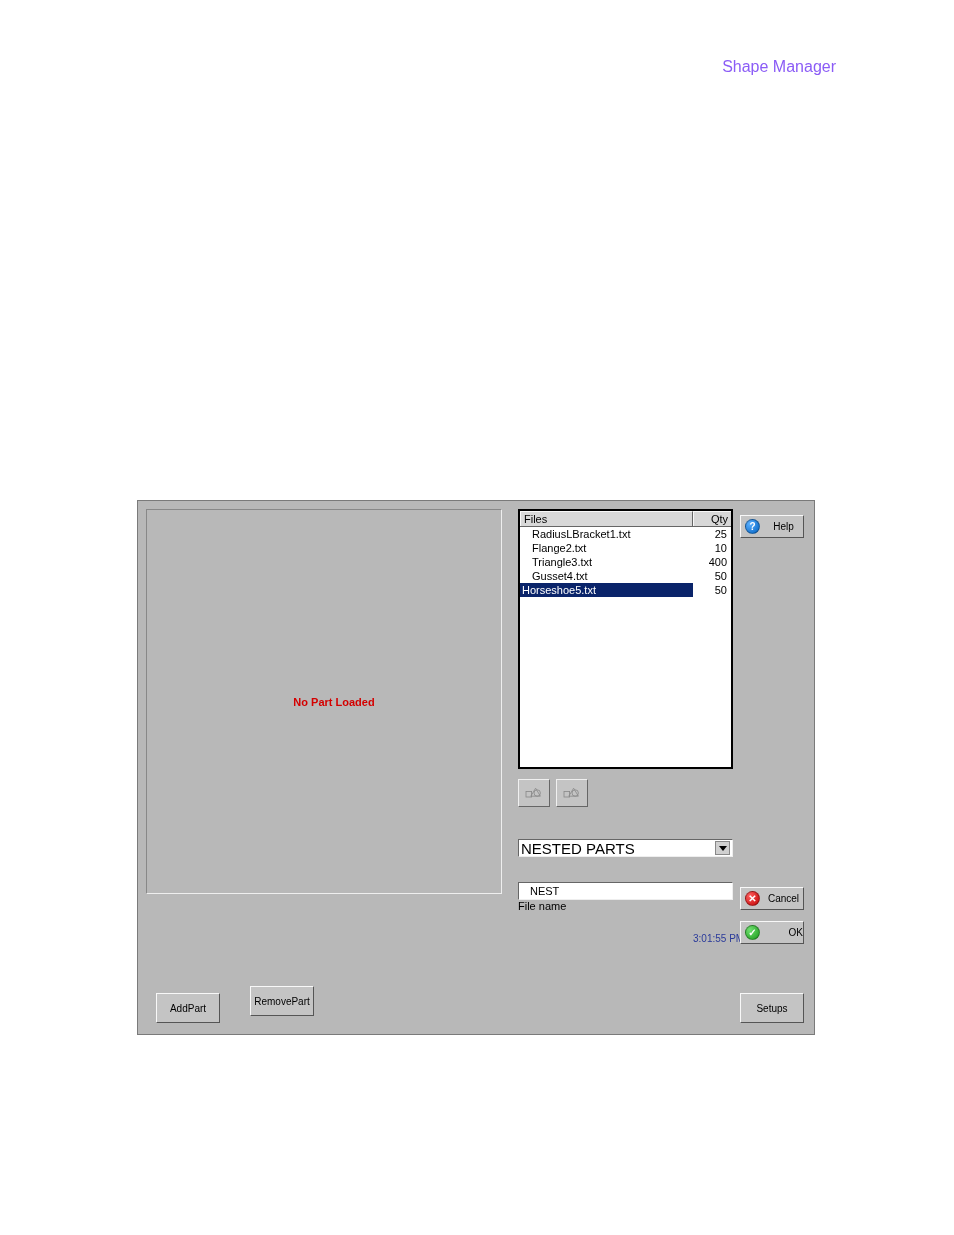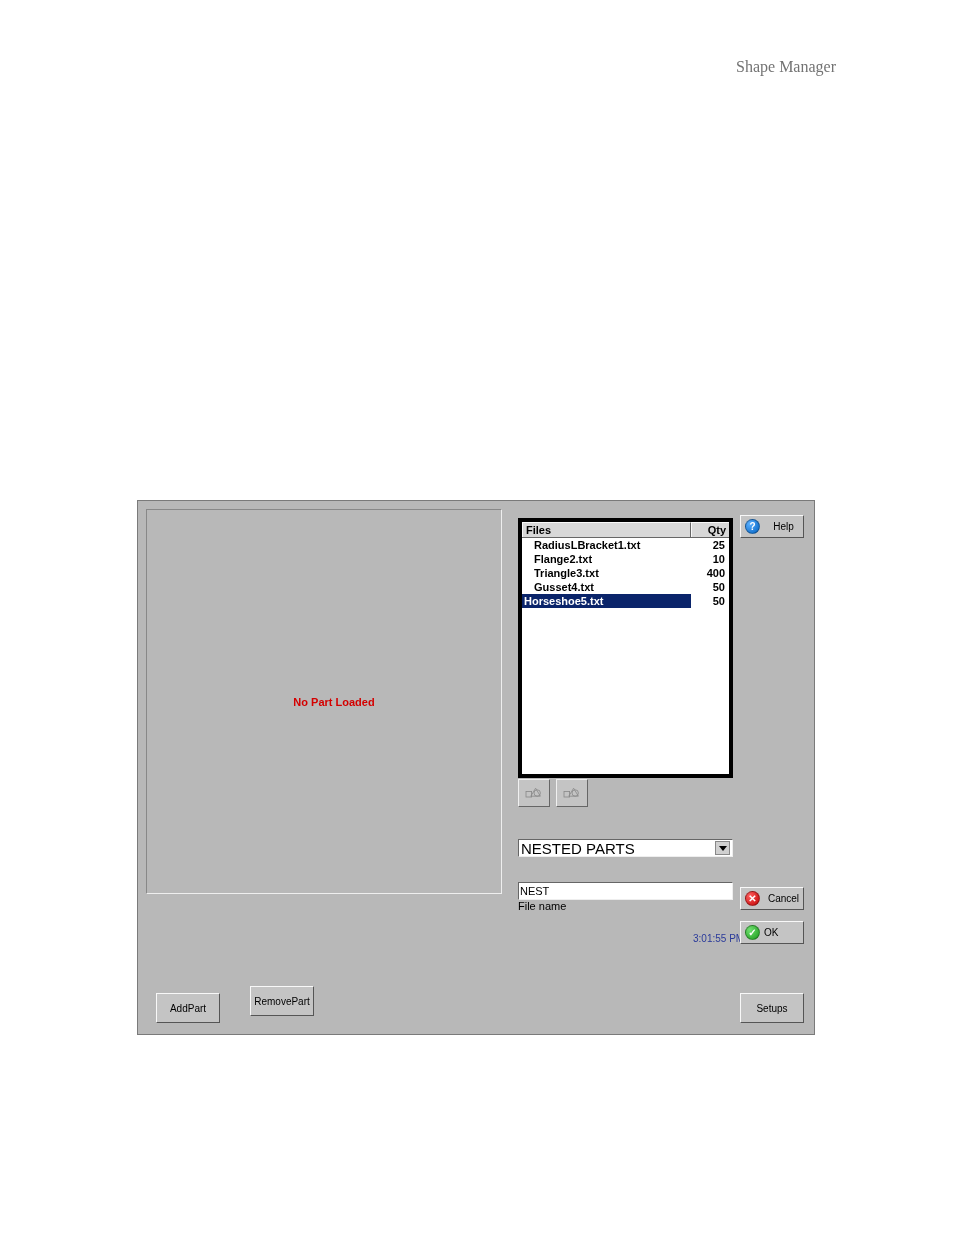--- a/index.html
+++ b/index.html
@@ -8,23 +8,23 @@
     font-family: Arial, sans-serif;
     font-size: 11px;
     width: 954px;
     height: 1235px;
     position: relative;
   }
   .page-title {
     position: absolute;
     top: 58px;
     right: 118px;
-    font-family: Liberation Serif, serif;
+    font-family: Liberation Sans, sans-serif;
     font-size: 16px;
-    color: #737373;
+    color: #8b5cf6;
   }
   .app-window {
     position: absolute;
     top: 500px;
     left: 137px;
     width: 678px;
     height: 535px;
     background: #b8b8b8;
     border: 1px solid #7a7a7a;
   }
@@ -44,28 +44,27 @@
     justify-content: center;
     padding-left: 20px;
   }
   .no-part {
     color: #d40000;
     font-weight: bold;
     font-size: 11px;
   }
   .file-list {
     position: absolute;
-    top: 17px;
+    top: 8px;
     left: 380px;
     width: 215px;
     height: 260px;
     background: #fff;
-    border: 4px solid #000000;
+    border: 2px solid #000000;
     overflow: hidden;
-    font-weight: bold;
   }
   .file-list-header {
     display: flex;
     background: #d8d8d8;
     border-bottom: 1px solid #666;
     font-size: 11px;
   }
   .fh-files {
     flex: 1;
     padding: 1px 3px;
@@ -161,21 +160,21 @@
     top: 381px;
     left: 380px;
     width: 215px;
     height: 18px;
     background: #fff;
     border-top: 1px solid #666;
     border-left: 1px solid #666;
     border-right: 1px solid #eee;
     border-bottom: 1px solid #eee;
     font-size: 11px;
-    padding: 0 1px;
+    padding: 0 11px;
   }
   .timestamp {
     position: absolute;
     top: 432px;
     left: 555px;
     font-size: 10px;
     color: #2a3a9a;
   }
   .side-btn {
     position: absolute;
@@ -299,21 +298,21 @@
   <div class="side-btn" style="top:14px; left:602px;">
     <span class="circ blue">?</span>
     <span style="flex:1;text-align:center">Help</span>
   </div>
   <div class="side-btn" style="top:386px; left:602px;">
     <span class="circ red">✕</span>
     <span style="flex:1;text-align:center">Cancel</span>
   </div>
   <div class="side-btn" style="top:420px; left:602px;">
     <span class="circ green">✓</span>
-    <span style="flex:1;text-align:left">OK</span>
+    <span style="flex:1;text-align:right">OK</span>
   </div>
 
   <div class="bottom-btn" style="top:492px; left:18px;">
     <span>Add</span>
     <span>Part</span>
   </div>
   <div class="bottom-btn" style="top:485px; left:112px;">
     <span>Remove</span>
     <span>Part</span>
   </div>

